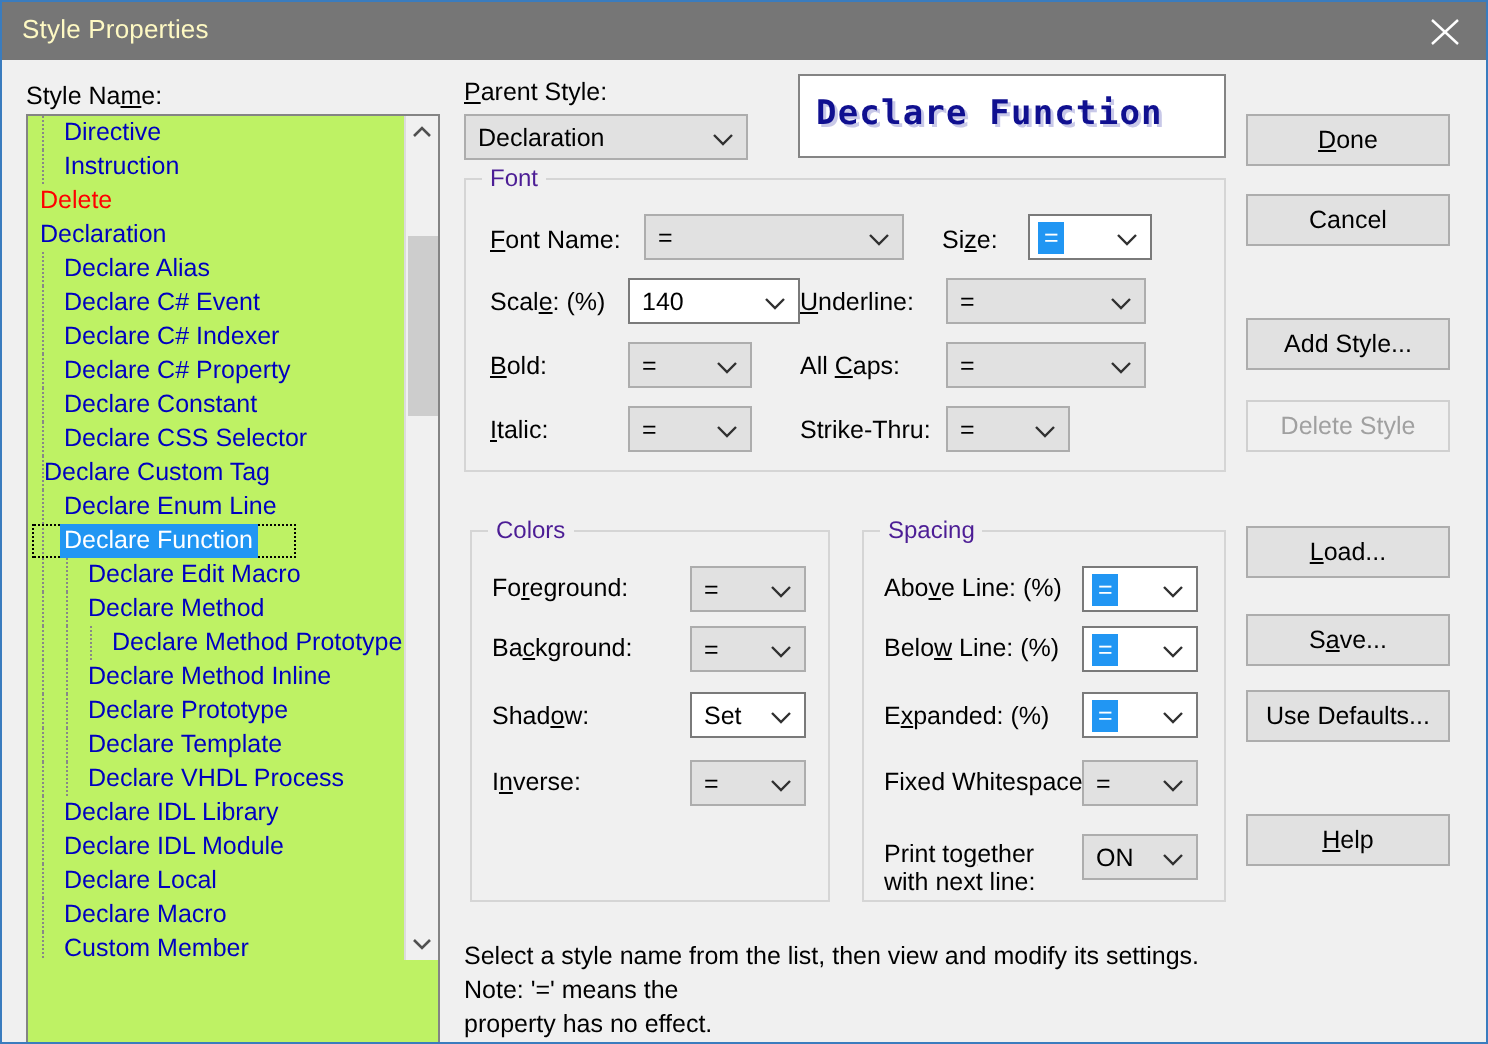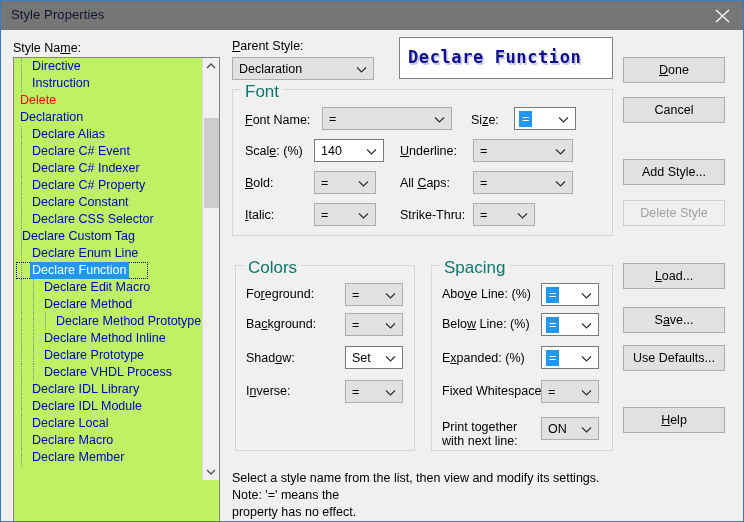--- a/index.html
+++ b/index.html
@@ -26,21 +26,21 @@
     position: absolute;
     left: 0; top: 0;
     width: 744px; height: 29px;
     background: #767676;
     box-sizing: border-box;
   }
   .titlebar-text {
     position: absolute;
     left: 10px; top: 6px;
     font-size: 13px;
-    color: #0f172a;
+    color: #fef9c3;
     letter-spacing: 0.1px;
   }
   .close-btn {
     position: absolute;
     right: 0; top: 0;
     width: 45px; height: 29px;
     cursor: default;
   }
   .close-btn svg { position: absolute; left: 15px; top: 8px; }
 
@@ -218,22 +218,22 @@
   .group {
     position: absolute;
     border: 1px solid #d5d5d5;
     box-sizing: border-box;
   }
   .group-title {
     position: absolute;
     top: -8px; left: 8px;
     background: #f0f0f0;
     padding: 0 4px;
-    font-size: 17px;
-    color: #0f766e;
+    font-size: 12px;
+    color: #4c1d95;
   }
 
   
   .btn {
     position: absolute;
     width: 102px; height: 26px;
     background: #e1e1e1;
     border: 1px solid #adadad;
     box-sizing: border-box;
     font-size: 12.5px;
@@ -286,26 +286,27 @@
         <div class="tree-row"><div class="vline" style="left: 7px;"></div><span class="txt" style="margin-left: 16px;">Declare Constant</span></div>
         <div class="tree-row"><div class="vline" style="left: 7px;"></div><span class="txt" style="margin-left: 16px;">Declare CSS Selector</span></div>
         <div class="tree-row"><div class="vline" style="left: 7px;"></div><span class="txt" style="margin-left: 6px;">Declare Custom Tag</span></div>
         <div class="tree-row"><div class="vline" style="left: 7px;"></div><span class="txt" style="margin-left: 16px;">Declare Enum Line</span></div>
         <div class="tree-row sel"><div class="vline" style="left: 7px;"></div><div class="focus-rect" style="width: 132px;"></div><span class="txt" style="margin-left: 16px;">Declare Function</span></div>
         <div class="tree-row"><div class="vline" style="left: 7px;"></div><div class="vline" style="left: 19px;"></div><span class="txt" style="margin-left: 28px;">Declare Edit Macro</span></div>
         <div class="tree-row"><div class="vline" style="left: 7px;"></div><div class="vline" style="left: 19px;"></div><span class="txt" style="margin-left: 28px;">Declare Method</span></div>
         <div class="tree-row"><div class="vline" style="left: 7px;"></div><div class="vline" style="left: 19px;"></div><div class="vline" style="left: 31px;"></div><span class="txt" style="margin-left: 40px;">Declare Method Prototype</span></div>
         <div class="tree-row"><div class="vline" style="left: 7px;"></div><div class="vline" style="left: 19px;"></div><span class="txt" style="margin-left: 28px;">Declare Method Inline</span></div>
         <div class="tree-row"><div class="vline" style="left: 7px;"></div><div class="vline" style="left: 19px;"></div><span class="txt" style="margin-left: 28px;">Declare Prototype</span></div>
+        <div class="tree-row"><div class="vline" style="left: 7px;"></div><div class="vline" style="left: 19px;"></div><span class="txt" style="margin-left: 28px;">Declare Template</span></div>
         <div class="tree-row"><div class="vline" style="left: 7px;"></div><div class="vline" style="left: 19px;"></div><span class="txt" style="margin-left: 28px;">Declare VHDL Process</span></div>
         <div class="tree-row"><div class="vline" style="left: 7px;"></div><span class="txt" style="margin-left: 16px;">Declare IDL Library</span></div>
         <div class="tree-row"><div class="vline" style="left: 7px;"></div><span class="txt" style="margin-left: 16px;">Declare IDL Module</span></div>
         <div class="tree-row"><div class="vline" style="left: 7px;"></div><span class="txt" style="margin-left: 16px;">Declare Local</span></div>
         <div class="tree-row"><div class="vline" style="left: 7px;"></div><span class="txt" style="margin-left: 16px;">Declare Macro</span></div>
-        <div class="tree-row"><div class="vline" style="left: 7px;"></div><span class="txt" style="margin-left: 16px;">Declare Member</span></div>
+        <div class="tree-row"><div class="vline" style="left: 7px;"></div><span class="txt" style="margin-left: 16px;">Custom Member</span></div>
       </div>
 
     <div class="vscroll">
       <div class="arrow-up">
         <svg width="16" height="17" viewBox="0 0 16 17">
           <polyline points="4,10 8,6 12,10" fill="none" stroke="#505050" stroke-width="1.3"></polyline>
         </svg>
       </div>
       <div class="vthumb"></div>
       <div class="arrow-dn">
@@ -361,21 +362,21 @@
 
   <div class="lbl" style="left:470px; top:112px;">Si<u>z</u>e:</div>
   <div class="combo white hl" style="left:513px; top:106px; width:62px;">
     <span class="cval">=</span>
     <svg class="carrow" width="11" height="7" viewBox="0 0 11 7">
       <polyline points="1,1.5 5.5,6 10,1.5" fill="none" stroke="#303030" stroke-width="1.2"></polyline>
     </svg>
   </div>
 
   <div class="lbl" style="left:244px; top:143px;">Scal<u>e</u>: (%)</div>
-  <div class="combo white" style="left:313px; top:138px; width:70px;">
+  <div class="combo white" style="left:313px; top:138px; width:86px;">
     <span class="cval">140</span>
     <svg class="carrow" width="11" height="7" viewBox="0 0 11 7">
       <polyline points="1,1.5 5.5,6 10,1.5" fill="none" stroke="#303030" stroke-width="1.2"></polyline>
     </svg>
   </div>
 
   <div class="lbl" style="left:399px; top:143px;"><u>U</u>nderline:</div>
   <div class="combo" style="left:472px; top:138px; width:100px;">
     <span class="cval">=</span>
     <svg class="carrow" width="11" height="7" viewBox="0 0 11 7">

